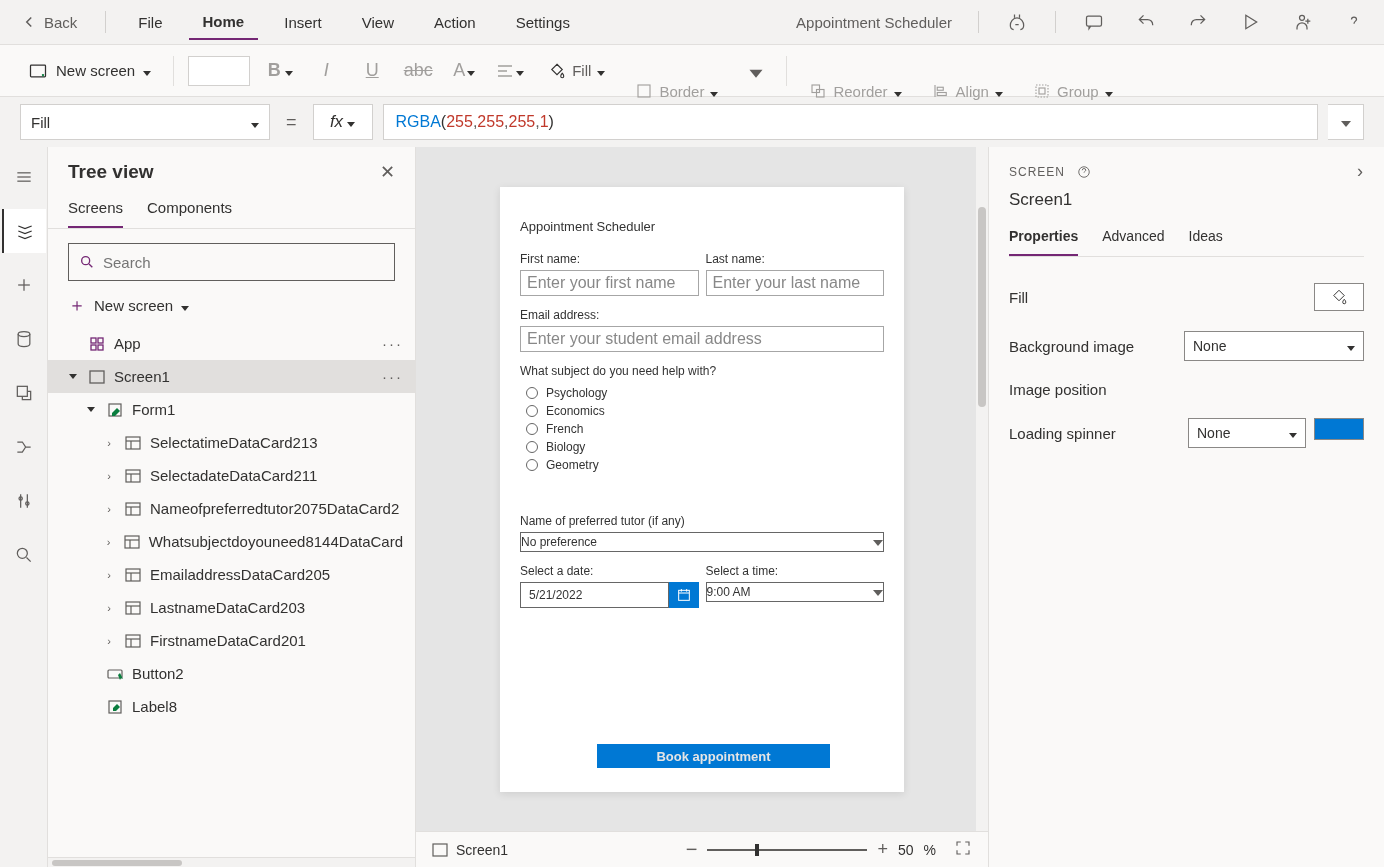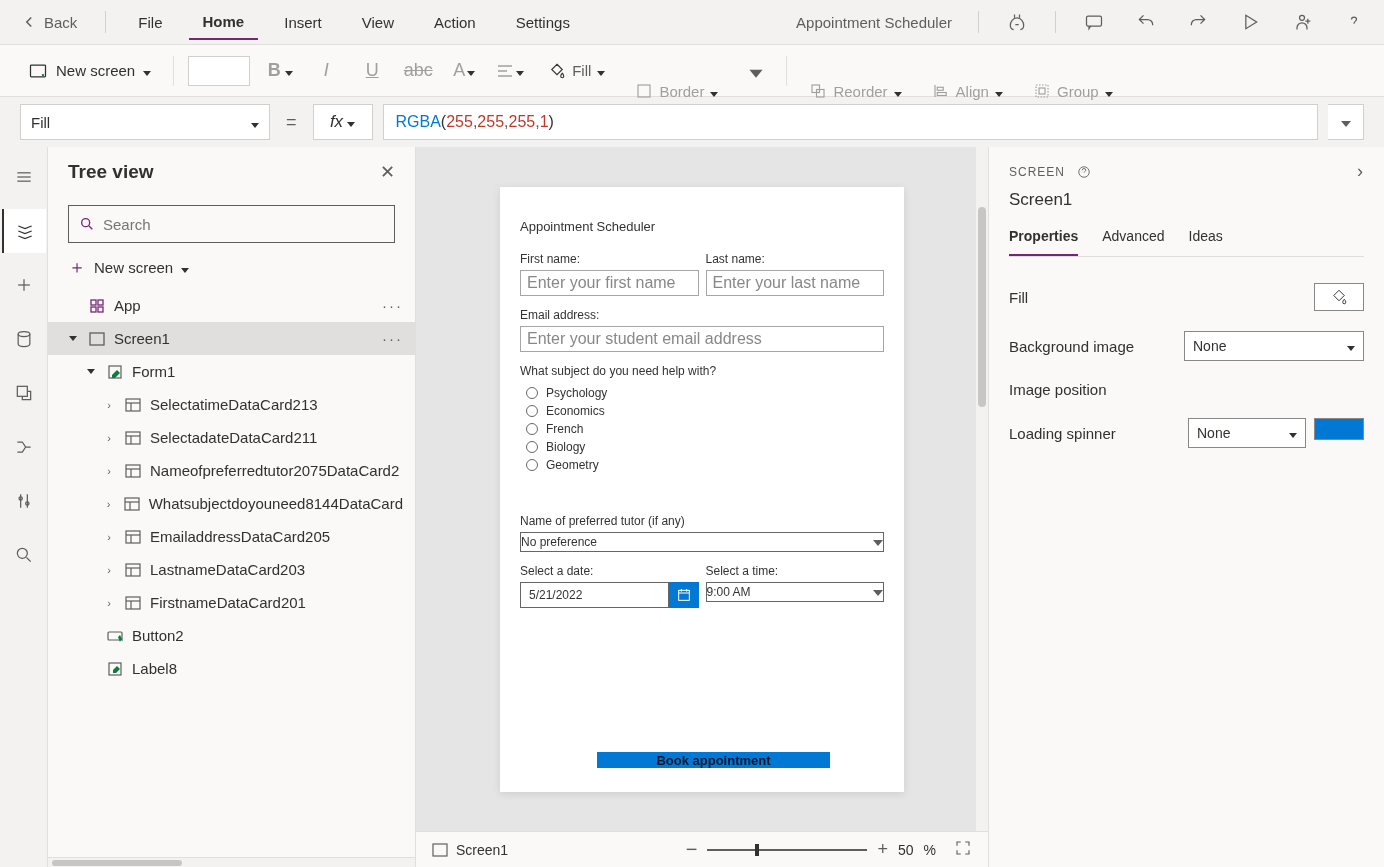--- a/index.html
+++ b/index.html
@@ -85,21 +85,21 @@
 .form-input { width: 100%; height: 26px; border: 1px solid #a6a6a6; padding: 0 6px; font-size: 16px; }
 .form-input::placeholder { color: #888; }
 .radio-group { margin-top: 6px; margin-bottom: 40px; }
 .radio-opt { display: flex; align-items: center; gap: 8px; padding: 2px 0 2px 6px; font-size: 12px; }
 .radio-opt .r { width: 12px; height: 12px; border: 1px solid #666; border-radius: 50%; }
 .select-box { width: 100%; height: 20px; border: 1px solid #666; display: flex; align-items: center; justify-content: space-between; padding: 0 0; font-size: 12px; }
 .date-box { display: flex; }
 .date-box .dval { flex: 1; height: 26px; border: 1px solid #666; padding: 0 8px; display: flex; align-items: center; font-size: 12px; }
 .date-box .dbtn { width: 30px; height: 26px; background: #0078d4; display: flex; align-items: center; justify-content: center; }
 .date-box .dbtn svg { width: 16px; height: 16px; fill: #fff; }
-.book-btn { position: absolute; bottom: 24px; left: 74px; right: 74px; height: 16px; background: #0078d4; color: #0f172a; font-size: 13px; font-weight: 600; display: flex; align-items: center; justify-content: center; margin-left: 23px; }
+.book-btn { position: absolute; bottom: 24px; left: 74px; right: 74px; height: 24px; background: #0078d4; color: #e5e5e5; font-size: 13px; font-weight: 600; display: flex; align-items: center; justify-content: center; margin-left: 23px; }
 
 
 .canvas-status { height: 36px; background: #faf9f8; border-top: 1px solid #e1dfdd; display: flex; align-items: center; padding: 0 16px; gap: 14px; font-size: 14px; }
 .status-screen { display: flex; align-items: center; gap: 8px; }
 .zoom-controls { margin-left: auto; display: flex; align-items: center; gap: 10px; }
 .zoom-slider { width: 160px; height: 2px; background: #605e5c; position: relative; }
 .zoom-slider .sthumb { position: absolute; left: 48px; top: -5px; width: 4px; height: 12px; background: #323130; }
 
 
 .props-panel { width: 396px; background: #faf9f8; border-left: 1px solid #e1dfdd; padding: 14px 20px; }
@@ -334,20 +334,24 @@
           <circle cx="10" cy="10" r="6"></circle>
           <line x1="15" y1="15" x2="20" y2="20"></line>
         </svg>
       </div>
   </div>
 
   <div class="tree-panel">
     <div class="tree-header">
       <span class="tree-title">Tree view</span>
       <span class="tree-close">✕</span>
+    </div>
+    <div class="tree-tabs">
+      <div class="tree-tab active">Screens</div>
+      <div class="tree-tab">Components</div>
     </div>
     <div class="tree-search">
       <svg width="16" height="16" viewBox="0 0 24 24" fill="none" stroke="#742774" stroke-width="2">
           <circle cx="10" cy="10" r="6"></circle>
           <line x1="15" y1="15" x2="20" y2="20"></line>
         </svg>
       <input placeholder="Search" style="">
     </div>
     <div class="tree-newscreen">
       <span style="color:#742774;font-size:18px;font-weight:300">＋</span>

